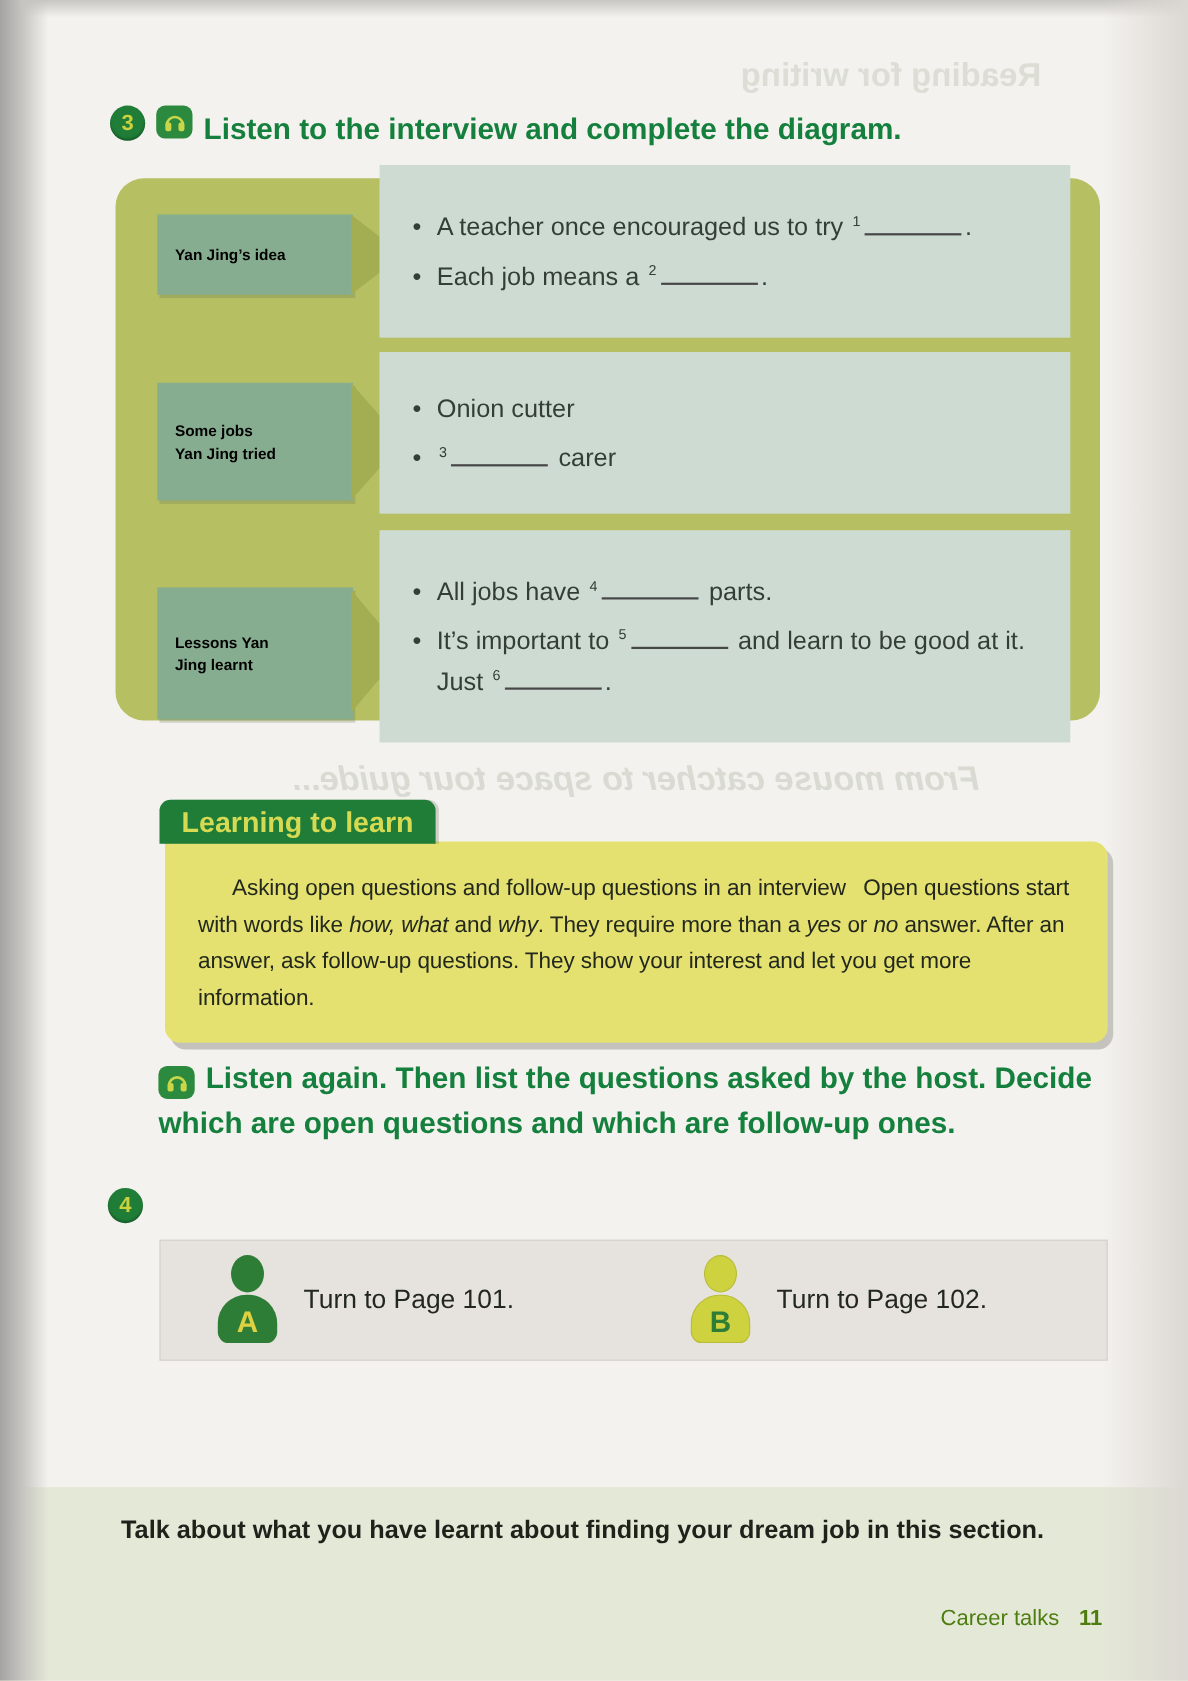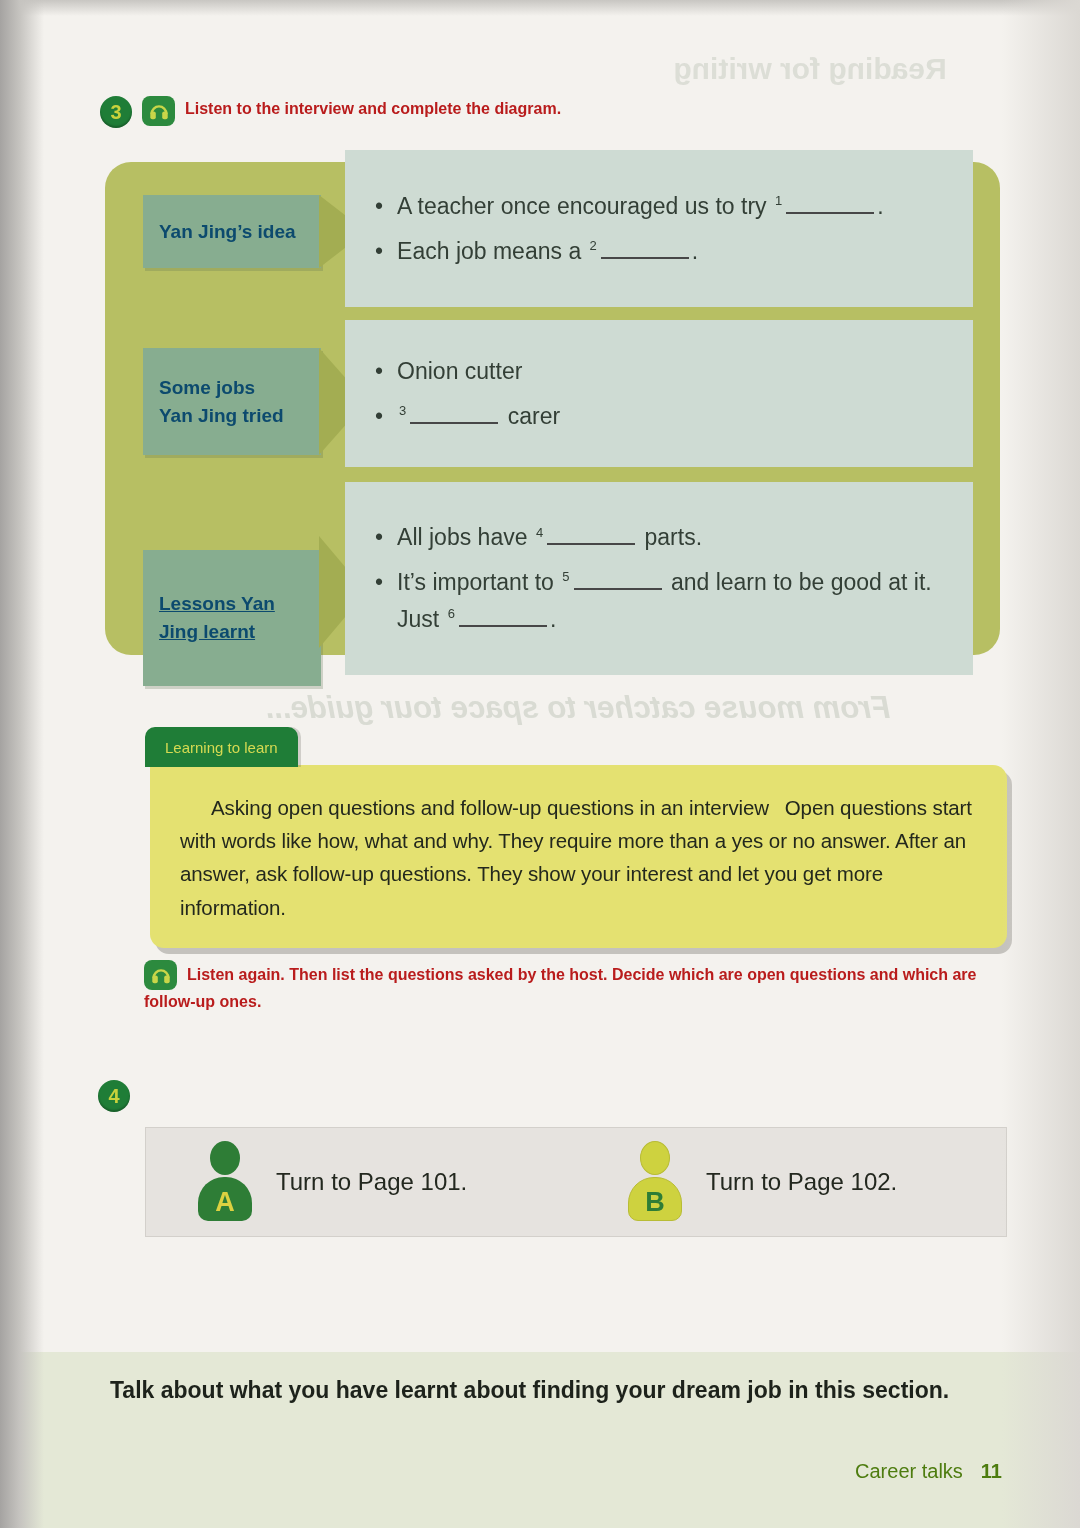--- a/index.html
+++ b/index.html
@@ -27,54 +27,54 @@
   .bleed-top{top:52px;left:610px;width:400px;font-size:30px;color:rgba(135,150,130,0.22);text-align:center;}
   .bleed-mid{top:690px;left:150px;width:855px;font-size:31px;color:rgba(140,155,135,0.26);text-align:center;font-style:italic;}
 
   
   .badge{display:inline-flex;align-items:center;justify-content:center;width:32px;height:32px;
     border-radius:50%;background:var(--green);color:var(--badge-text);font-weight:800;font-size:20px;
     box-shadow:inset 0 -2px 2px rgba(0,0,0,0.25);flex:0 0 auto;}
   .hp{display:inline-flex;align-items:center;justify-content:center;width:33px;height:30px;
     border-radius:8px;background:var(--green-icon);vertical-align:-6px;flex:0 0 auto;}
   .hp svg{width:24px;height:22px;}
-  .instr{font-weight:bold;font-size:16px;line-height:1.5;color:#b91c1c;}
-  .b{font-weight:normal;margin-left:31px;} .i{}
+  .instr{font-weight:bold;font-size:27px;line-height:1.5;color:#15803d;}
+  .b{font-weight:normal;margin-left:31px;} .i{font-style:italic;}
   sup{font-size:13px;line-height:0;vertical-align:super;margin:0 1px 0 2px;}
   .blank{display:inline-block;width:88px;height:0.85em;border-bottom:2px solid #474747;margin:0 3px;}
 
   
   .task3{position:absolute;left:100px;top:96px;width:840px;display:flex;gap:10px;align-items:flex-start;}
   .task3 .instr{margin-top:1px;}
 
   
   .diagram{position:absolute;left:105px;top:150px;width:900px;height:528px;}
   .frame{position:absolute;left:0;top:12px;width:895px;height:493px;background:var(--olive);border-radius:26px;}
   .cbox{position:absolute;left:240px;width:628px;background:var(--box-sage);
     display:flex;flex-direction:column;justify-content:center;gap:8px;padding:10px 22px 10px 30px;}
   .r0 .cbox{top:0;height:157px;}
   .r1 .cbox{top:170px;height:147px;}
   .r2 .cbox{top:332px;height:193px;}
   .dlabel{position:absolute;left:38px;width:178px;background:var(--label-teal);
-    display:flex;align-items:center;padding-left:16px;font-weight:bold;font-size:19px;
-    line-height:1.45;color:#0c4a6e;box-shadow:2px 3px 0 rgba(90,110,80,0.25);}
+    display:flex;align-items:center;padding-left:16px;font-weight:bold;font-size:14px;
+    line-height:1.45;color:#000000;box-shadow:2px 3px 0 rgba(90,110,80,0.25);}
   .r0 .dlabel{top:45px;height:73px;}
   .r1 .dlabel{top:198px;height:107px;}
-  .r2 .dlabel{top:400px;height:136px;text-decoration:underline;}
+  .r2 .dlabel{top:384px;height:120px;}
   .arrow{position:absolute;left:214px;width:34px;background:var(--olive-dark);
     clip-path:polygon(0 0,100% 36%,100% 64%,0 100%);}
   .r0 .arrow{top:45px;height:73px;}
   .r1 .arrow{top:198px;height:107px;}
   .r2 .arrow{top:386px;height:112px;}
   .bullet{display:flex;font-size:23px;line-height:1.6;color:#333f36;}
   .bullet .dot{flex:0 0 auto;margin-right:14px;}
 
   
   .ltab{position:absolute;left:145px;top:727px;height:40px;display:inline-flex;align-items:center;
-    background:var(--green);color:var(--tab-text);font-weight:normal;font-size:15px;
+    background:var(--green);color:var(--tab-text);font-weight:bold;font-size:26px;
     padding:0 20px;border-radius:10px 10px 0 0;z-index:2;box-shadow:3px 0 0 rgba(100,100,90,0.25);}
   .lbox{position:absolute;left:150px;top:765px;width:857px;min-height:160px;background:var(--yellow-box);
     border-radius:0 14px 14px 14px;padding:26px 30px 24px 30px;font-size:20.5px;line-height:1.62;
     color:#23281d;box-shadow:5px 6px 0 rgba(138,136,128,0.45);z-index:1;letter-spacing:-0.1px;}
 
   
   .listen-again{position:absolute;left:144px;top:960px;width:872px;}
   .listen-again .hp{margin-right:10px;}
 
   

